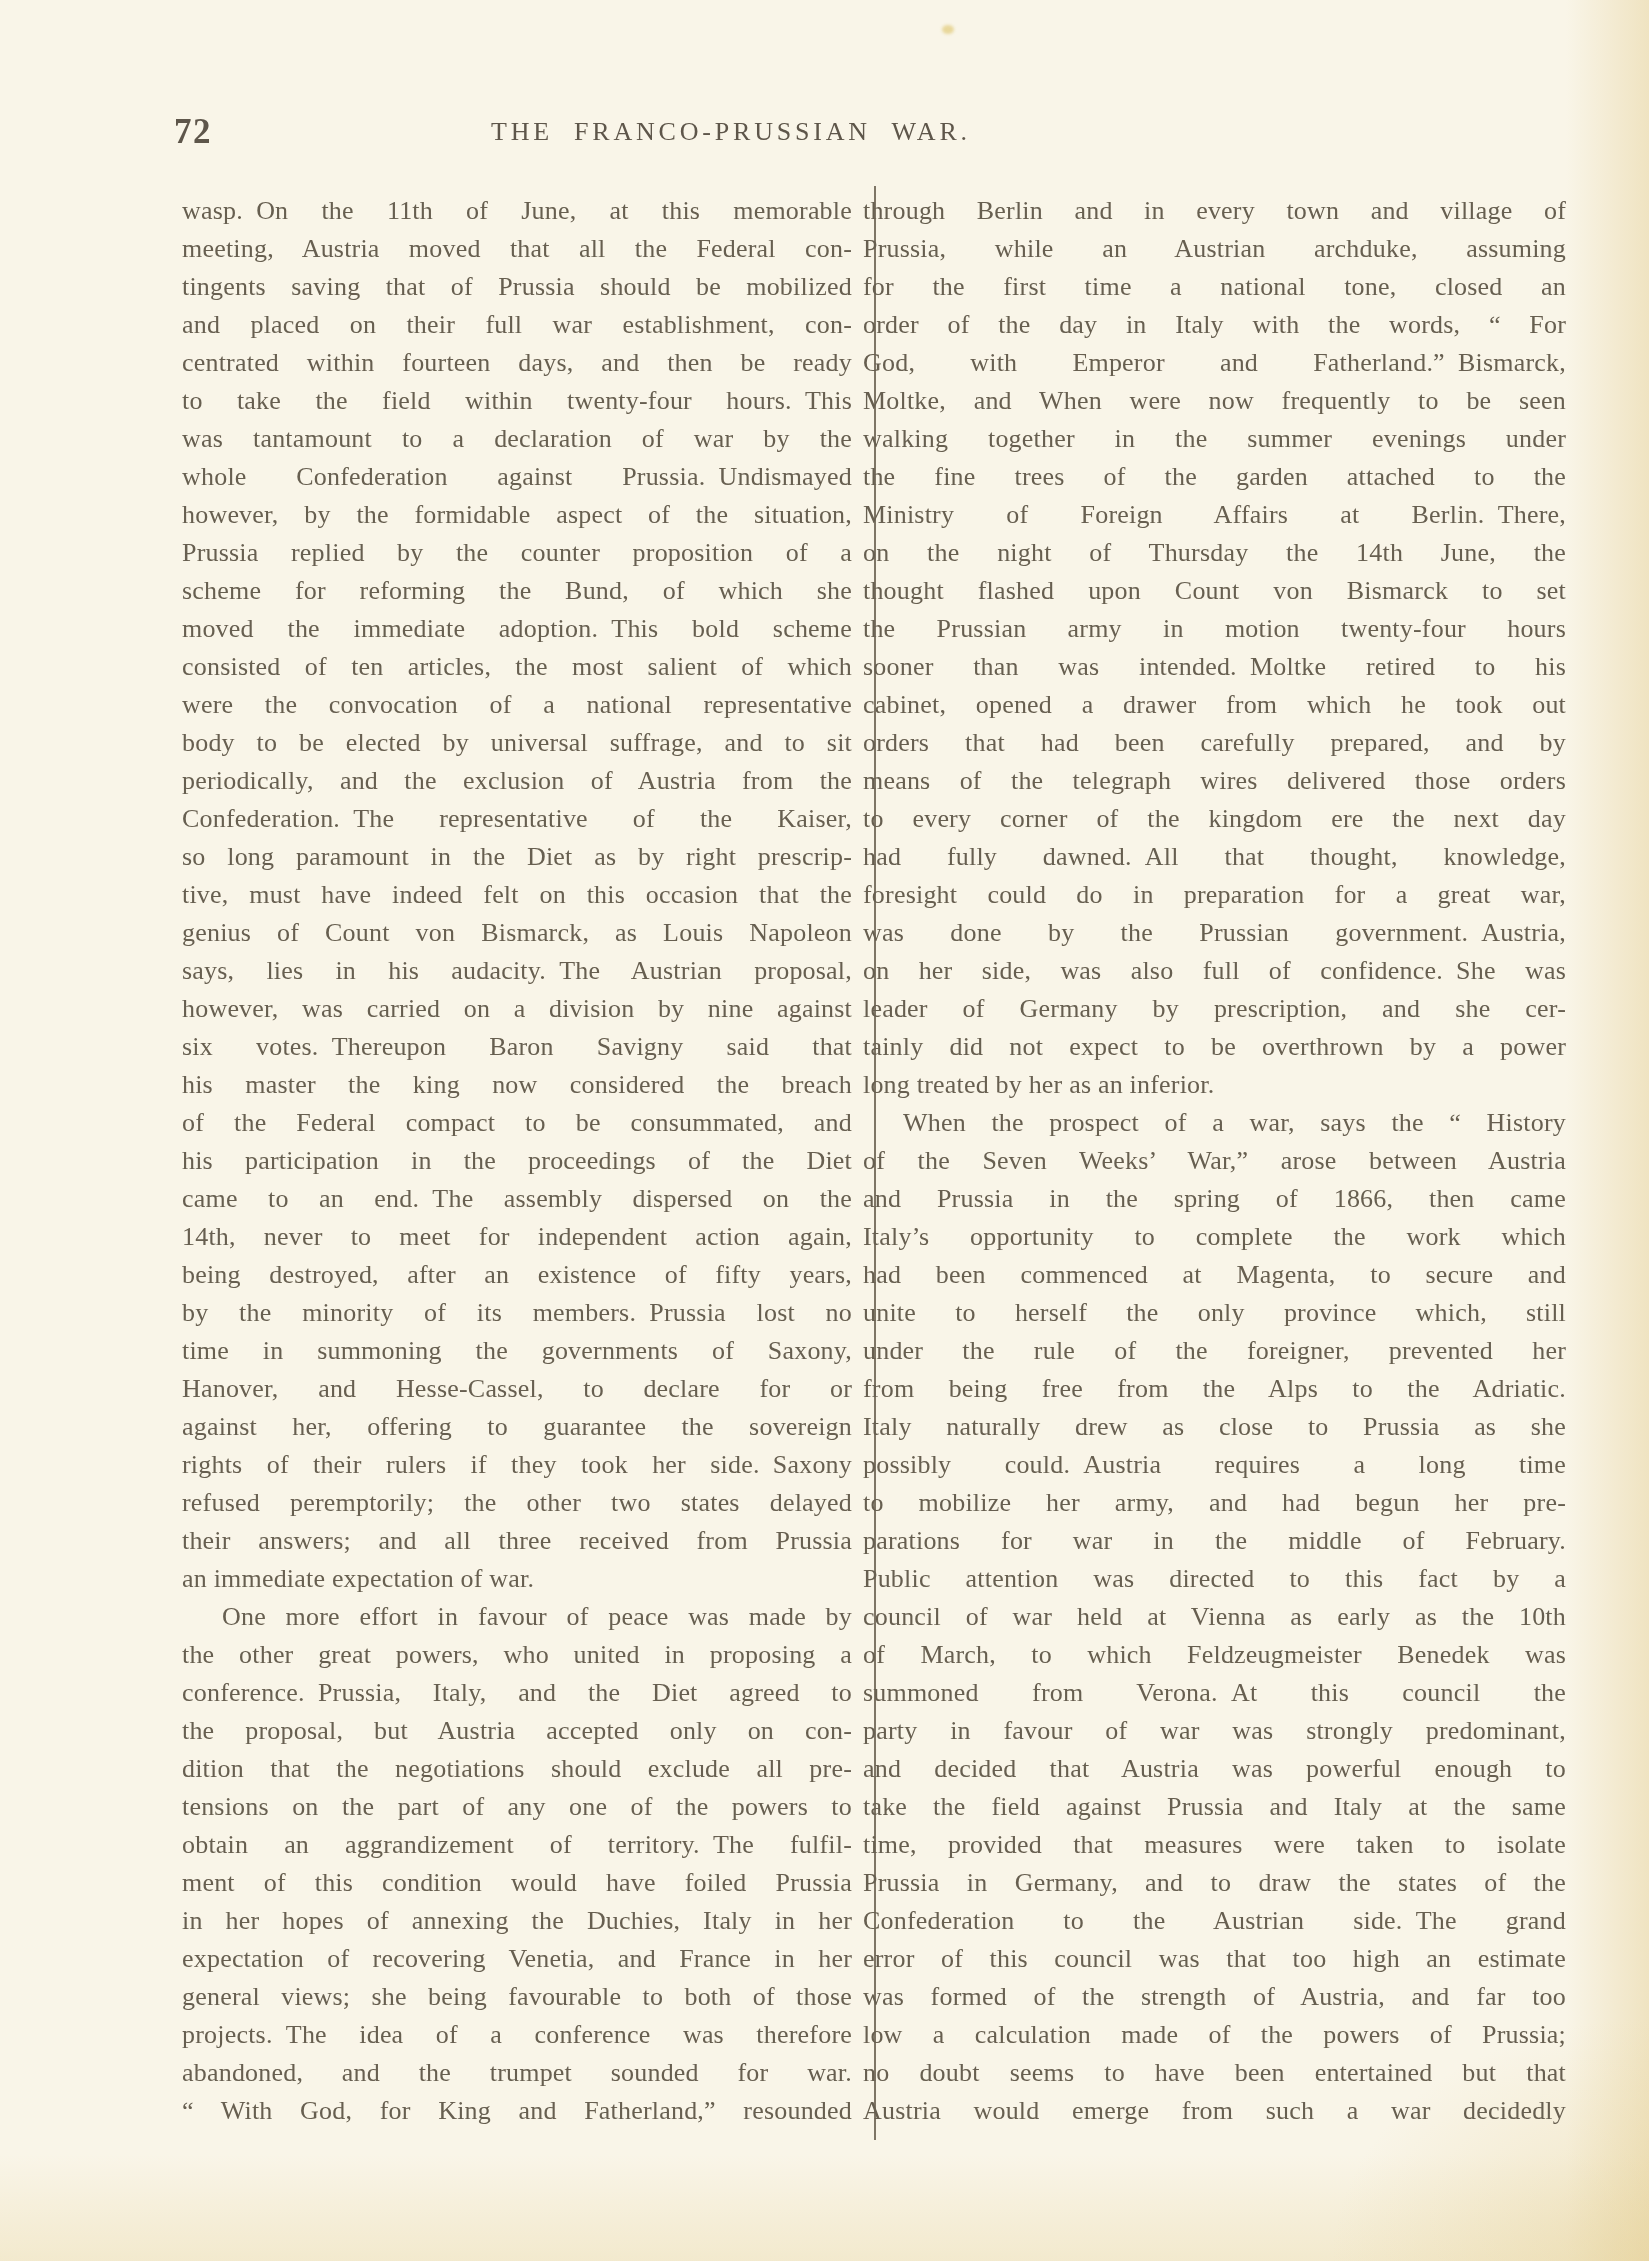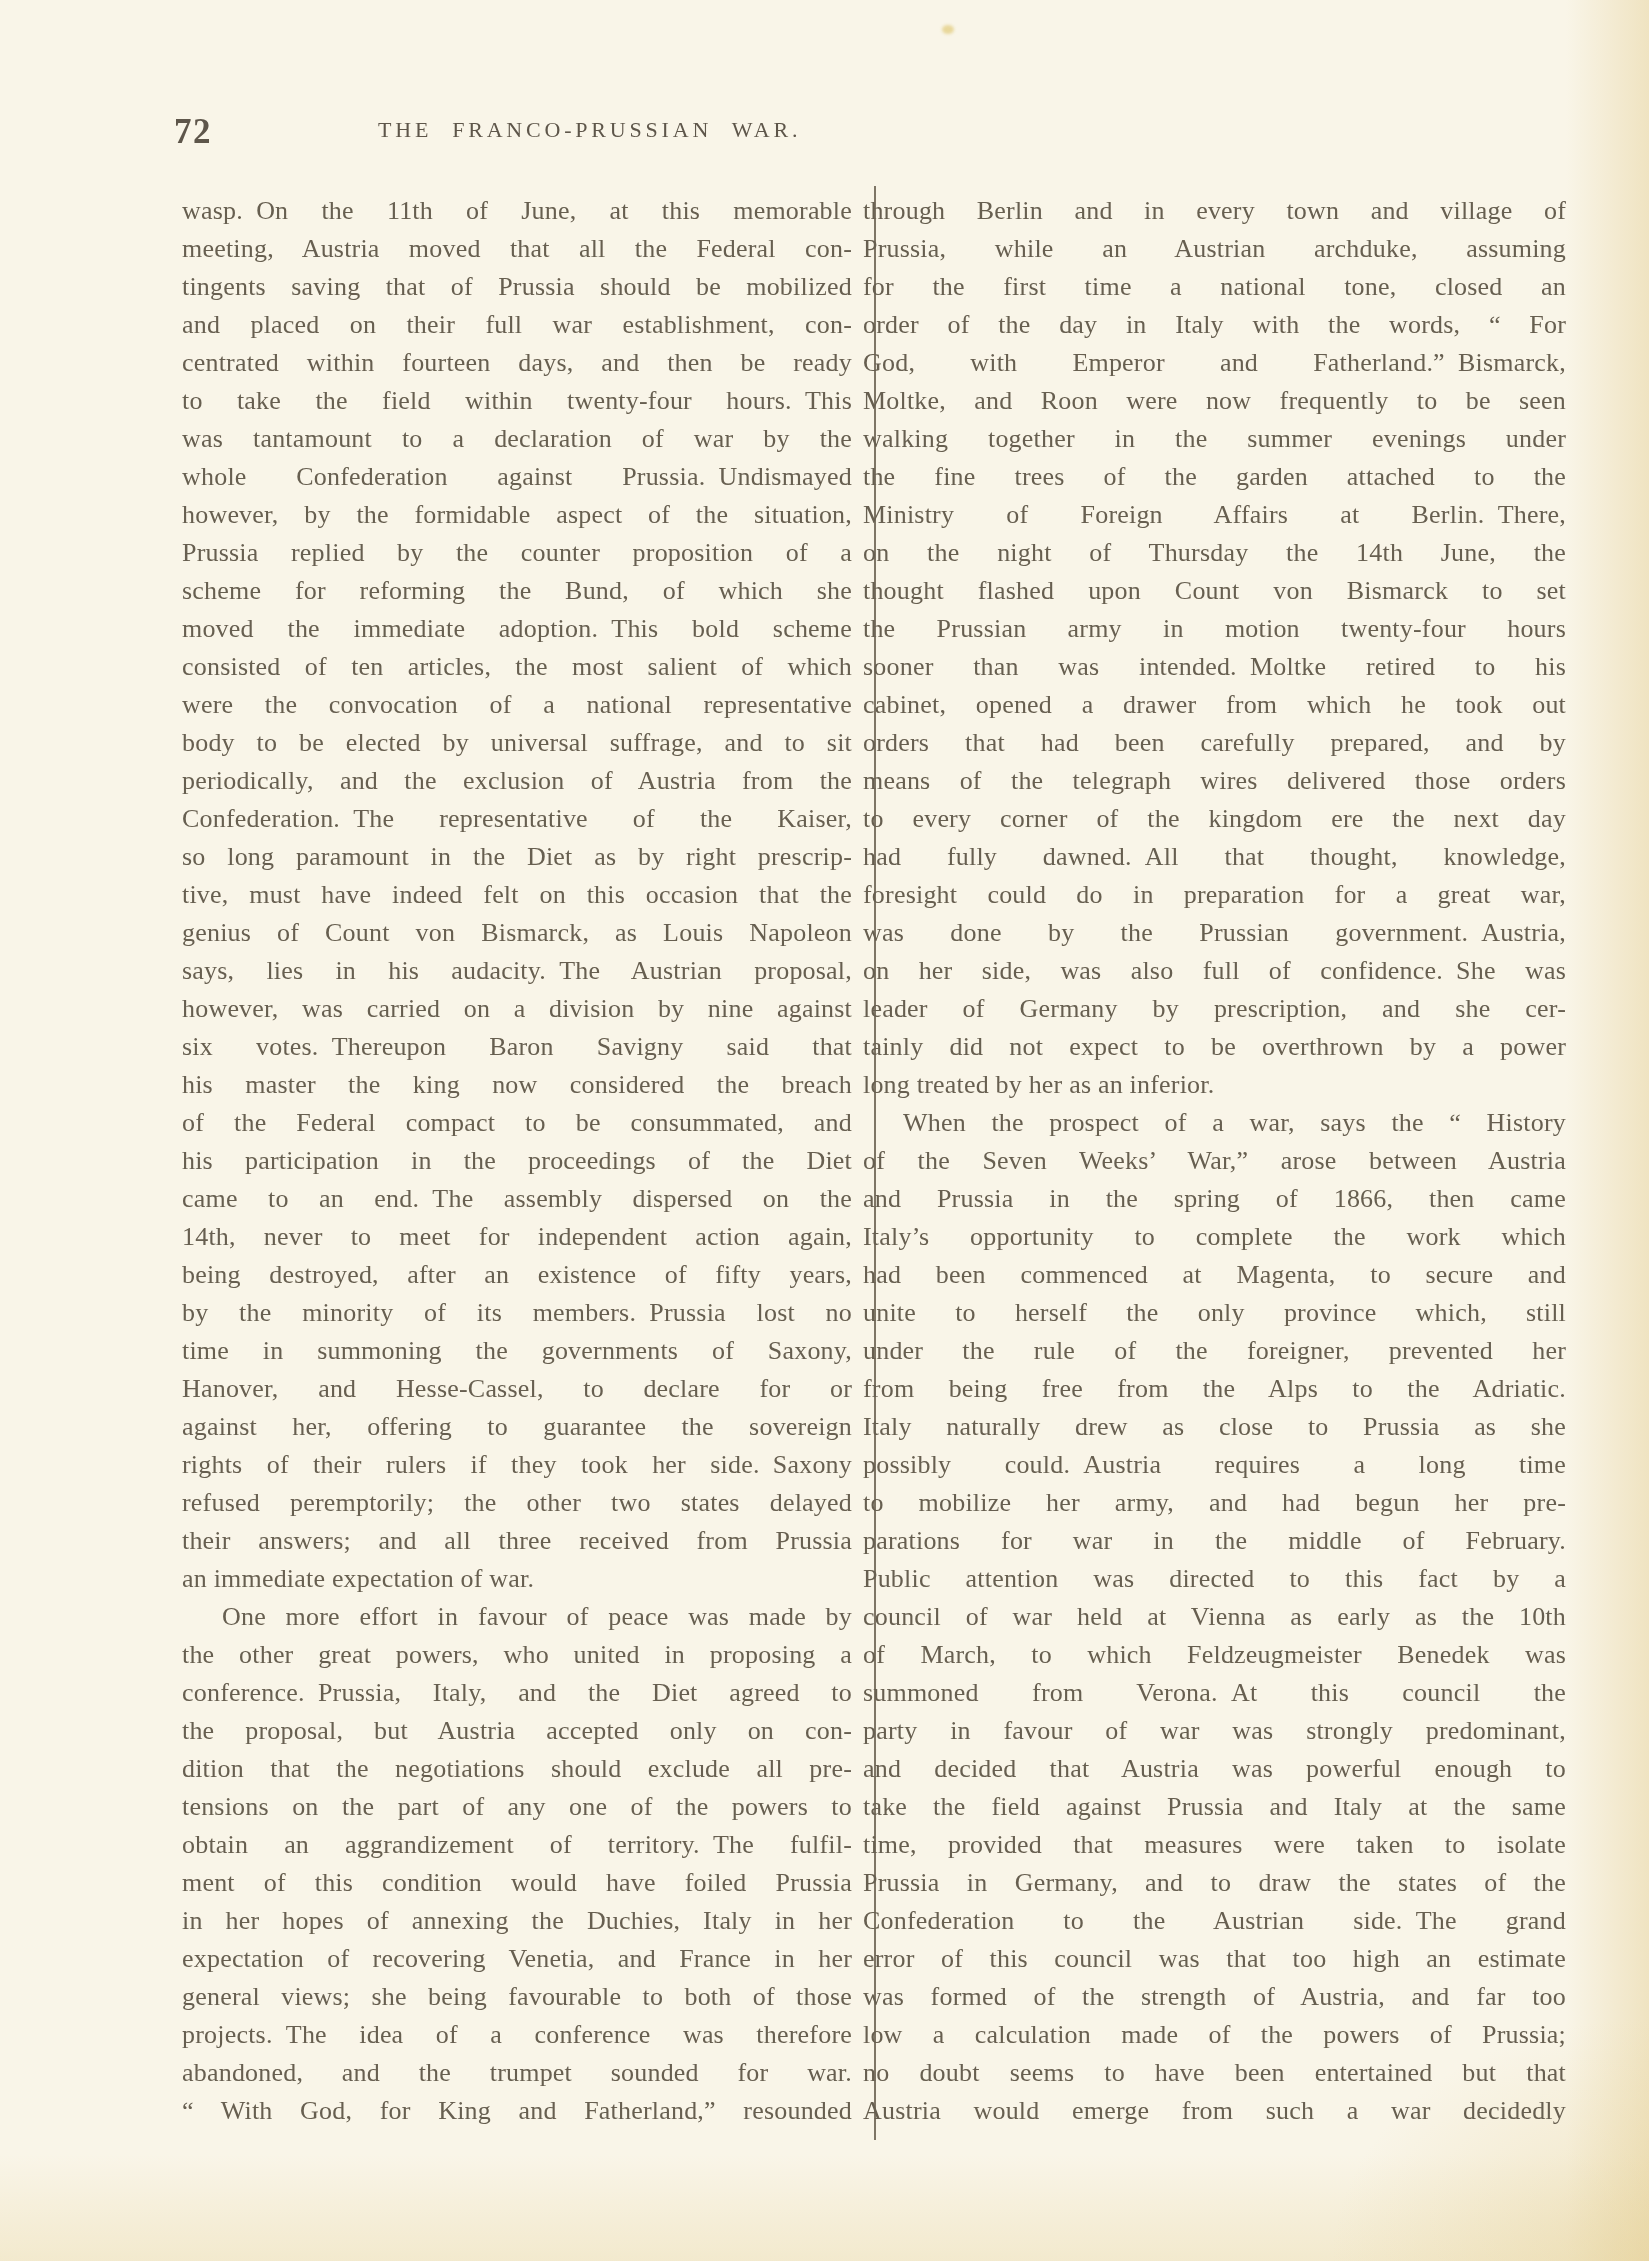--- a/index.html
+++ b/index.html
@@ -48,21 +48,22 @@
     left: 174px; top: 112px;
     font-size: 35px;
     font-weight: bold;
     color: var(--ink-dark, #5e564a);
     letter-spacing: 1.5px;
   }
   .running-title {
     position: absolute;
     left: 378px; top: 117px;
     width: 706px;
-    font-size: 22px;
+    text-align: center;
+    font-size: 26px;
     letter-spacing: 3.8px;
     word-spacing: 10.7px;
     color: var(--ink-dark, #5e564a);
   }
   .divider {
     position: absolute;
     left: 874px; top: 186px;
     width: 2.3px; height: 1954px;
     background: var(--divider, #7e7565);
   }
@@ -151,21 +152,21 @@
     <div class="line">abandoned, and the trumpet sounded for war.</div>
     <div class="line">“ With God, for King and Fatherland,” resounded</div>
   </div>
 
 <div class="col right">
     <div class="line">through Berlin and in every town and village of</div>
     <div class="line">Prussia, while an Austrian archduke, assuming</div>
     <div class="line">for the first time a national tone, closed an</div>
     <div class="line">order of the day in Italy with the words, “ For</div>
     <div class="line">God, with Emperor and Fatherland.” Bismarck,</div>
-    <div class="line">Moltke, and Roon were now frequently to be seen</div>
+    <div class="line">Moltke, and When were now frequently to be seen</div>
     <div class="line">walking together in the summer evenings under</div>
     <div class="line">the fine trees of the garden attached to the</div>
     <div class="line">Ministry of Foreign Affairs at Berlin. There,</div>
     <div class="line">on the night of Thursday the 14th June, the</div>
     <div class="line">thought flashed upon Count von Bismarck to set</div>
     <div class="line">the Prussian army in motion twenty-four hours</div>
     <div class="line">sooner than was intended. Moltke retired to his</div>
     <div class="line">cabinet, opened a drawer from which he took out</div>
     <div class="line">orders that had been carefully prepared, and by</div>
     <div class="line">means of the telegraph wires delivered those orders</div>

